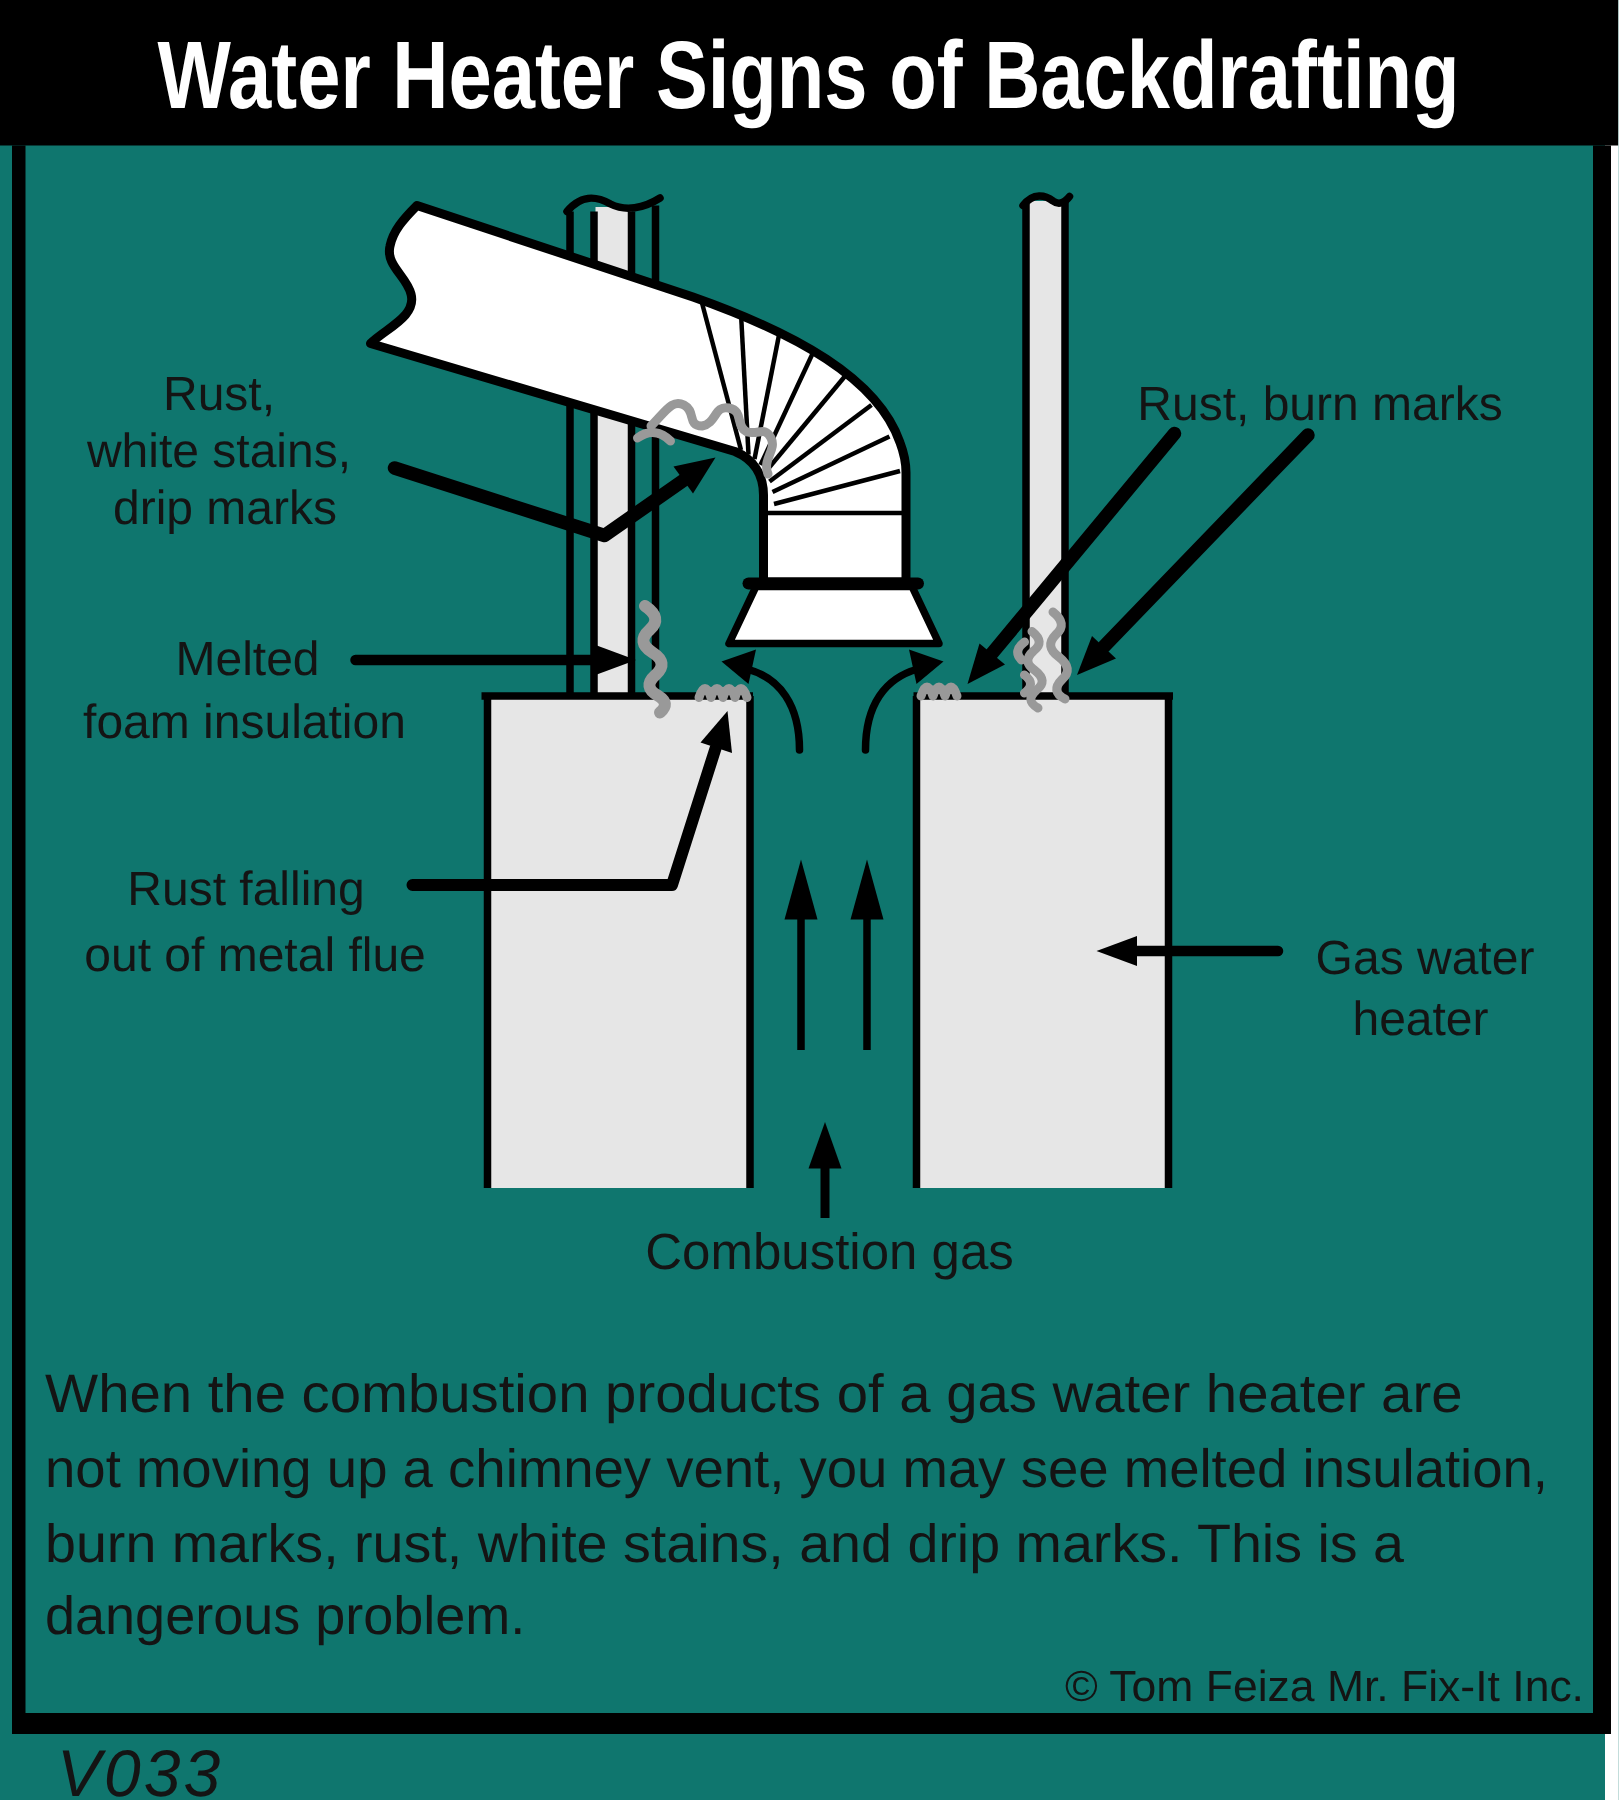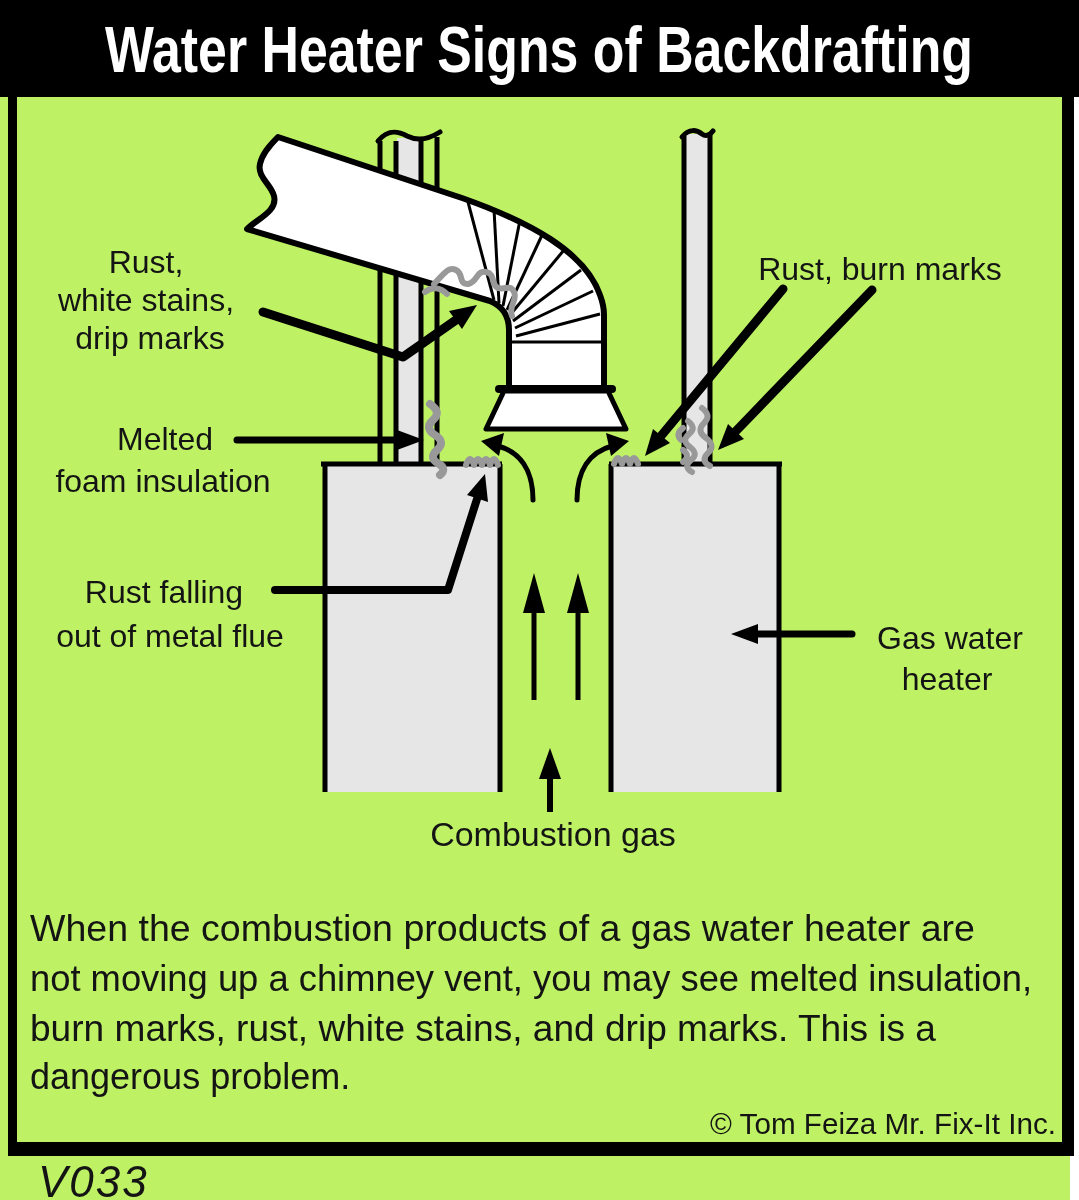--- a/index.html
+++ b/index.html
@@ -1,16 +1,16 @@
 <!DOCTYPE html>
 <html><head>
 <meta charset="utf-8">
 <style>
   html,body{margin:0;padding:0;background:#ffffff;}
-  .stage{position:relative;width:1070px;height:1200px;background:#bef264;
+  .stage{position:relative;width:1070px;height:1200px;background:#0f766e;
          font-family:"Liberation Sans",sans-serif;}
   svg{display:block;}
   .ln{stroke:#000;fill:none;}
   .w3{stroke-width:3;} .w5{stroke-width:5;} .w6{stroke-width:6;} .w7{stroke-width:7;} .w8{stroke-width:8;} .w9{stroke-width:9;}
   .rnd{stroke-linecap:round;stroke-linejoin:round;}
   .whitefill{fill:#ffffff;}
   .blackfill{fill:#000000;stroke:none;}
   .lbl{font-family:"Liberation Sans",sans-serif;font-size:32px;fill:#141414;}
   .mid{text-anchor:middle;}
   .cap{font-family:"Liberation Sans",sans-serif;font-size:36px;fill:#141414;}

